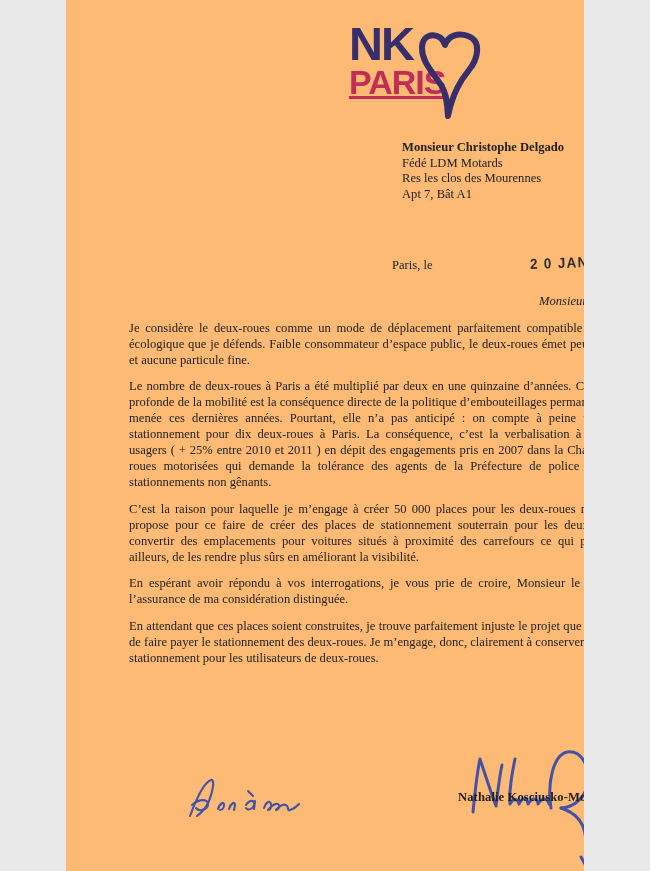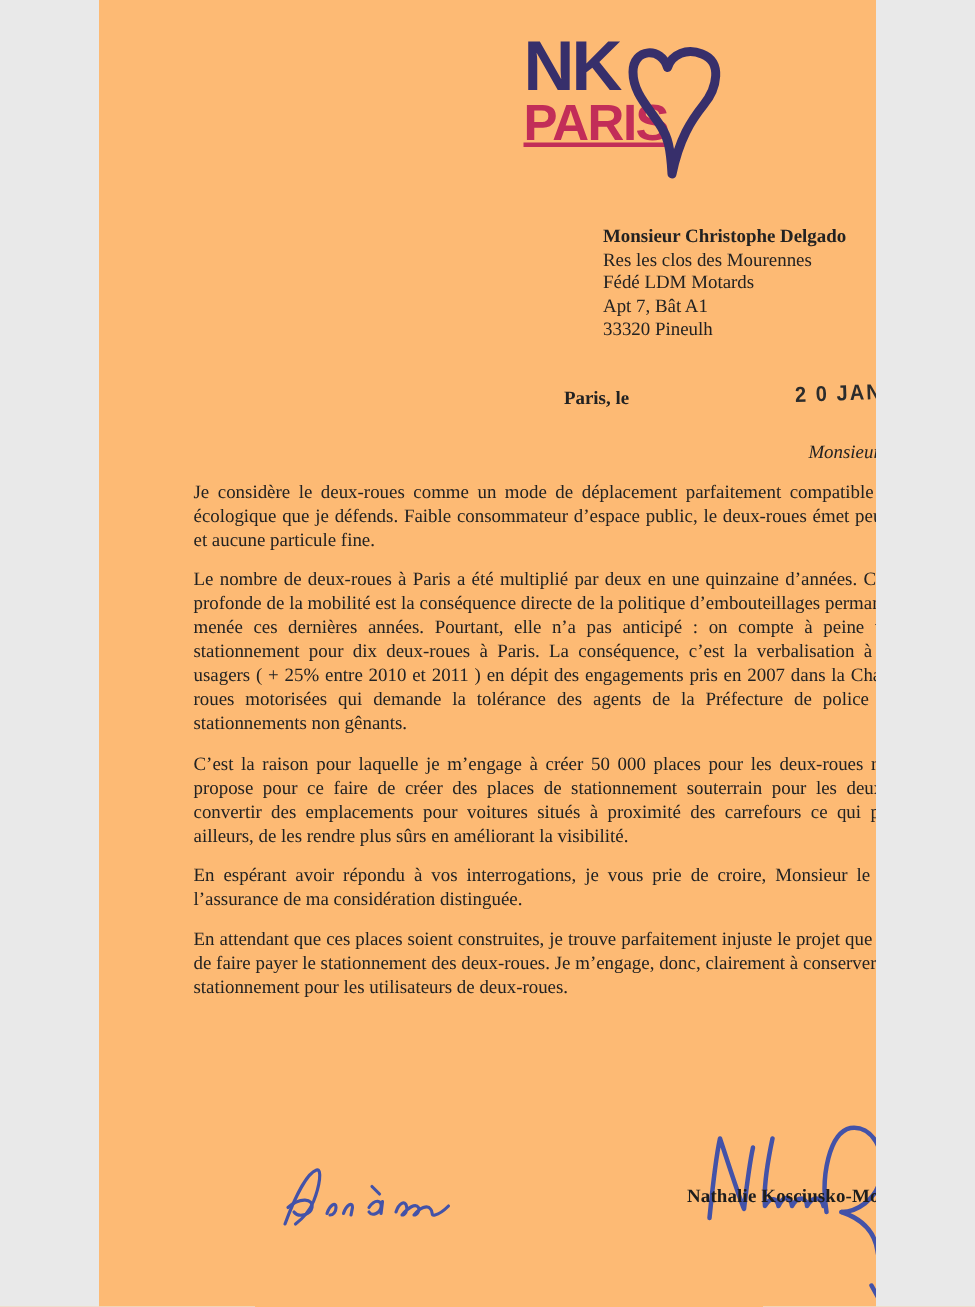--- a/index.html
+++ b/index.html
@@ -13,24 +13,24 @@
   .logo-nk{
     font-family:"Liberation Sans", sans-serif;font-weight:800;
     font-size:47px;line-height:44px;letter-spacing:-2px;color:#372f6b;
   }
   .logo-paris{
     font-family:"Liberation Sans", sans-serif;font-weight:800;
     font-size:34px;line-height:32px;letter-spacing:-1px;color:#c22d58;text-decoration:underline;
   }
   .logo-heart{position:absolute;left:66px;top:2px;}
   
-  .recipient{position:absolute;left:336px;top:150px;font-size:12.6px;line-height:15.5px;}
+  .recipient{position:absolute;left:336px;top:140px;font-size:12.6px;line-height:15.5px;}
   .recipient .name{font-weight:bold;}
   
-  .dateline-place{position:absolute;left:310px;top:258px;font-size:12.6px;font-weight:bold;}
+  .dateline-place{position:absolute;left:326px;top:258px;font-size:12.6px;}
   .date-stamp{
     position:absolute;left:464px;top:256px;
     font-family:"Liberation Sans", sans-serif;font-weight:700;font-size:14.5px;
     letter-spacing:1.5px;color:#2c2c2c;
     transform:rotate(-2deg) scaleX(.92);transform-origin:left center;
     white-space:nowrap;
   }
   
   .letter-body{position:absolute;left:63px;top:293px;width:525px;font-size:12.6px;line-height:16px;}
   .letter-body p{margin:0 0 10.5px 0;text-align:justify;}
@@ -54,24 +54,23 @@
     <div class="logo-paris">PARIS</div>
     <span class="logo-heart">
       <svg width="74" height="100" viewBox="0 0 74 100">
         <path d="M 30 21 C 26 7 7 8 7 24 C 7 38 17 47 26 61 C 30 67 32 74 33 92 C 38 68 46 56 54 46 C 63 35 67 17 53 12 C 43 8 33 12 30 21 Z" fill="none" stroke="#372f6b" stroke-width="6" stroke-linejoin="round" stroke-linecap="round"></path>
       </svg>
     </span>
   </div>
 
   <div class="recipient">
     <div class="name">Monsieur Christophe Delgado</div>
+    <div>Fédé LDM Motards</div>
     <div>Res les clos des Mourennes</div>
-    <div>Fédé LDM Motards</div>
     <div>Apt 7, Bât A1</div>
-    <div>33320 Pineulh</div>
   </div>
 
   <div class="dateline-place">Paris, le</div>
   <div class="date-stamp">2 0 JAN. 2014</div>
 
   <div class="letter-body">
     <p class="salutation">Monsieur le Président,</p>
     <p>Je considère le deux-roues comme un mode de déplacement parfaitement compatible avec la ville écologique que je défends. Faible consommateur d’espace public, le deux-roues émet peu de polluants et aucune particule fine.</p>
     <p>Le nombre de deux-roues à Paris a été multiplié par deux en une quinzaine d’années. Cette évolution profonde de la mobilité est la conséquence directe de la politique d’embouteillages permanents qui a été menée ces dernières années. Pourtant, elle n’a pas anticipé : on compte à peine une place de stationnement pour dix deux-roues à Paris. La conséquence, c’est la verbalisation à outrance des usagers ( + 25% entre 2010 et 2011 ) en dépit des engagements pris en 2007 dans la Charte des deux-roues motorisées qui demande la tolérance des agents de la Préfecture de police vis-à-vis des stationnements non gênants.</p>
     <p>C’est la raison pour laquelle je m’engage à créer 50 000 places pour les deux-roues motorisées. Je propose pour ce faire de créer des places de stationnement souterrain pour les deux-roues et de convertir des emplacements pour voitures situés à proximité des carrefours ce qui permettra, par ailleurs, de les rendre plus sûrs en améliorant la visibilité.</p>

